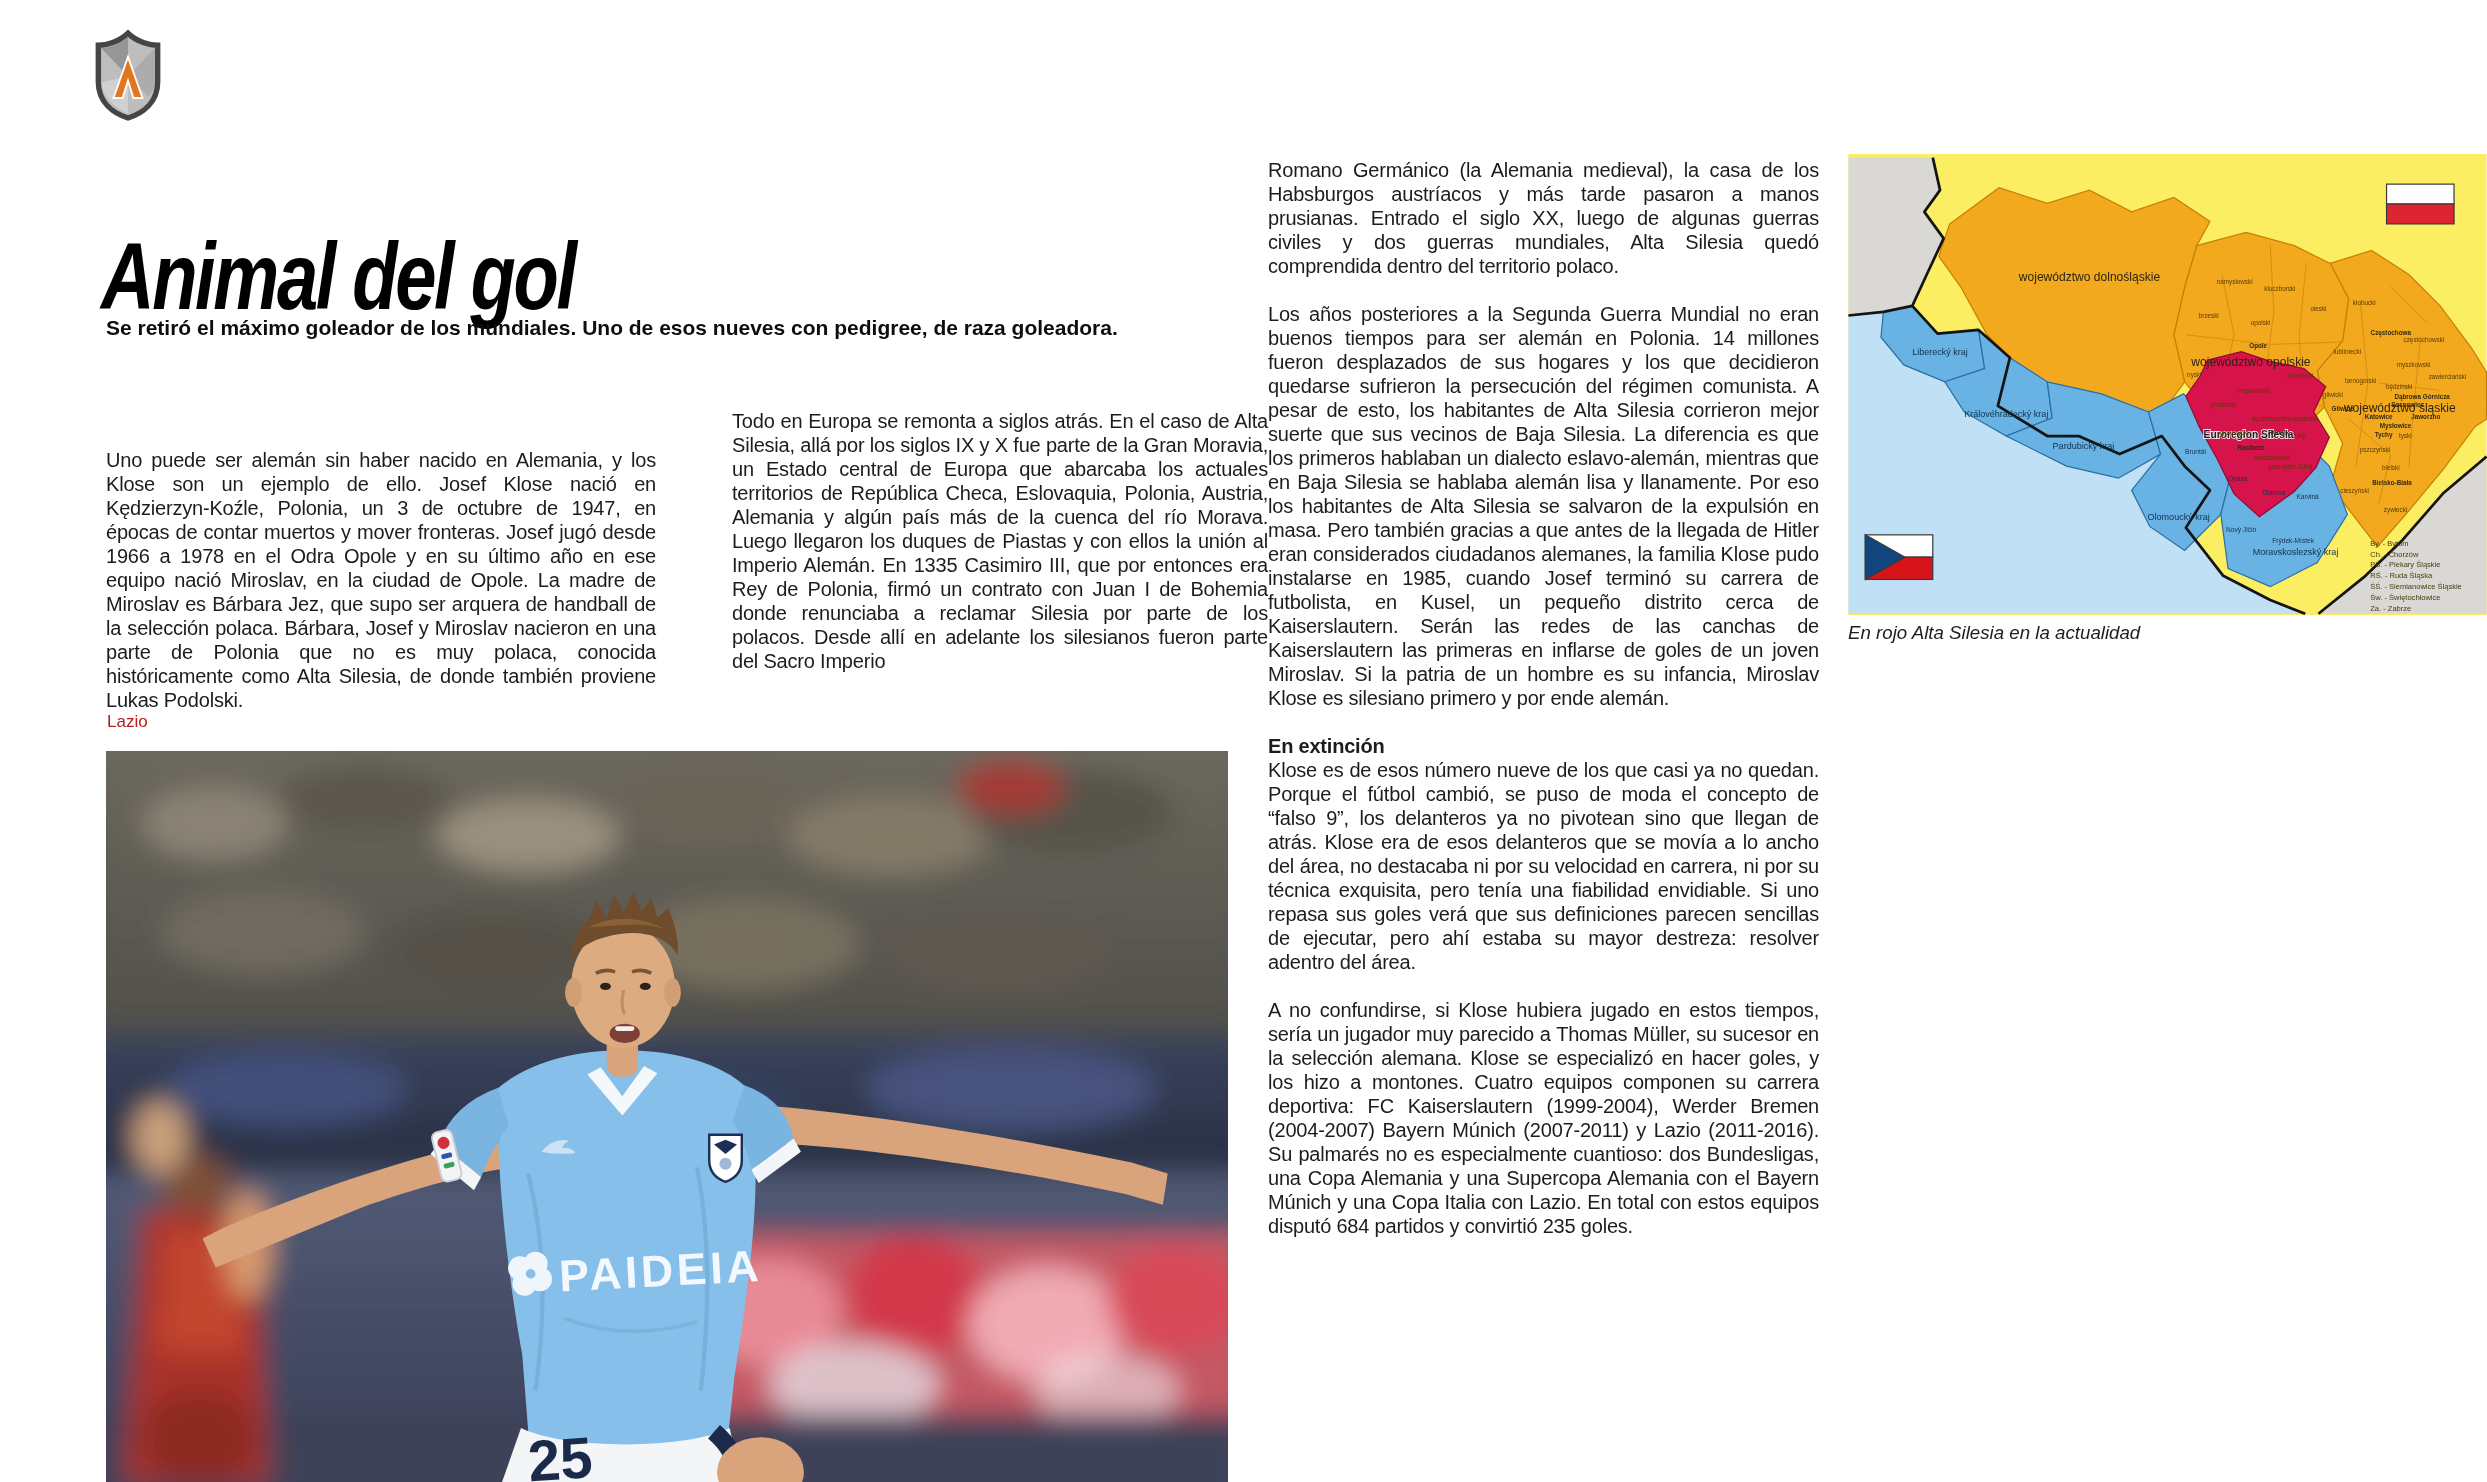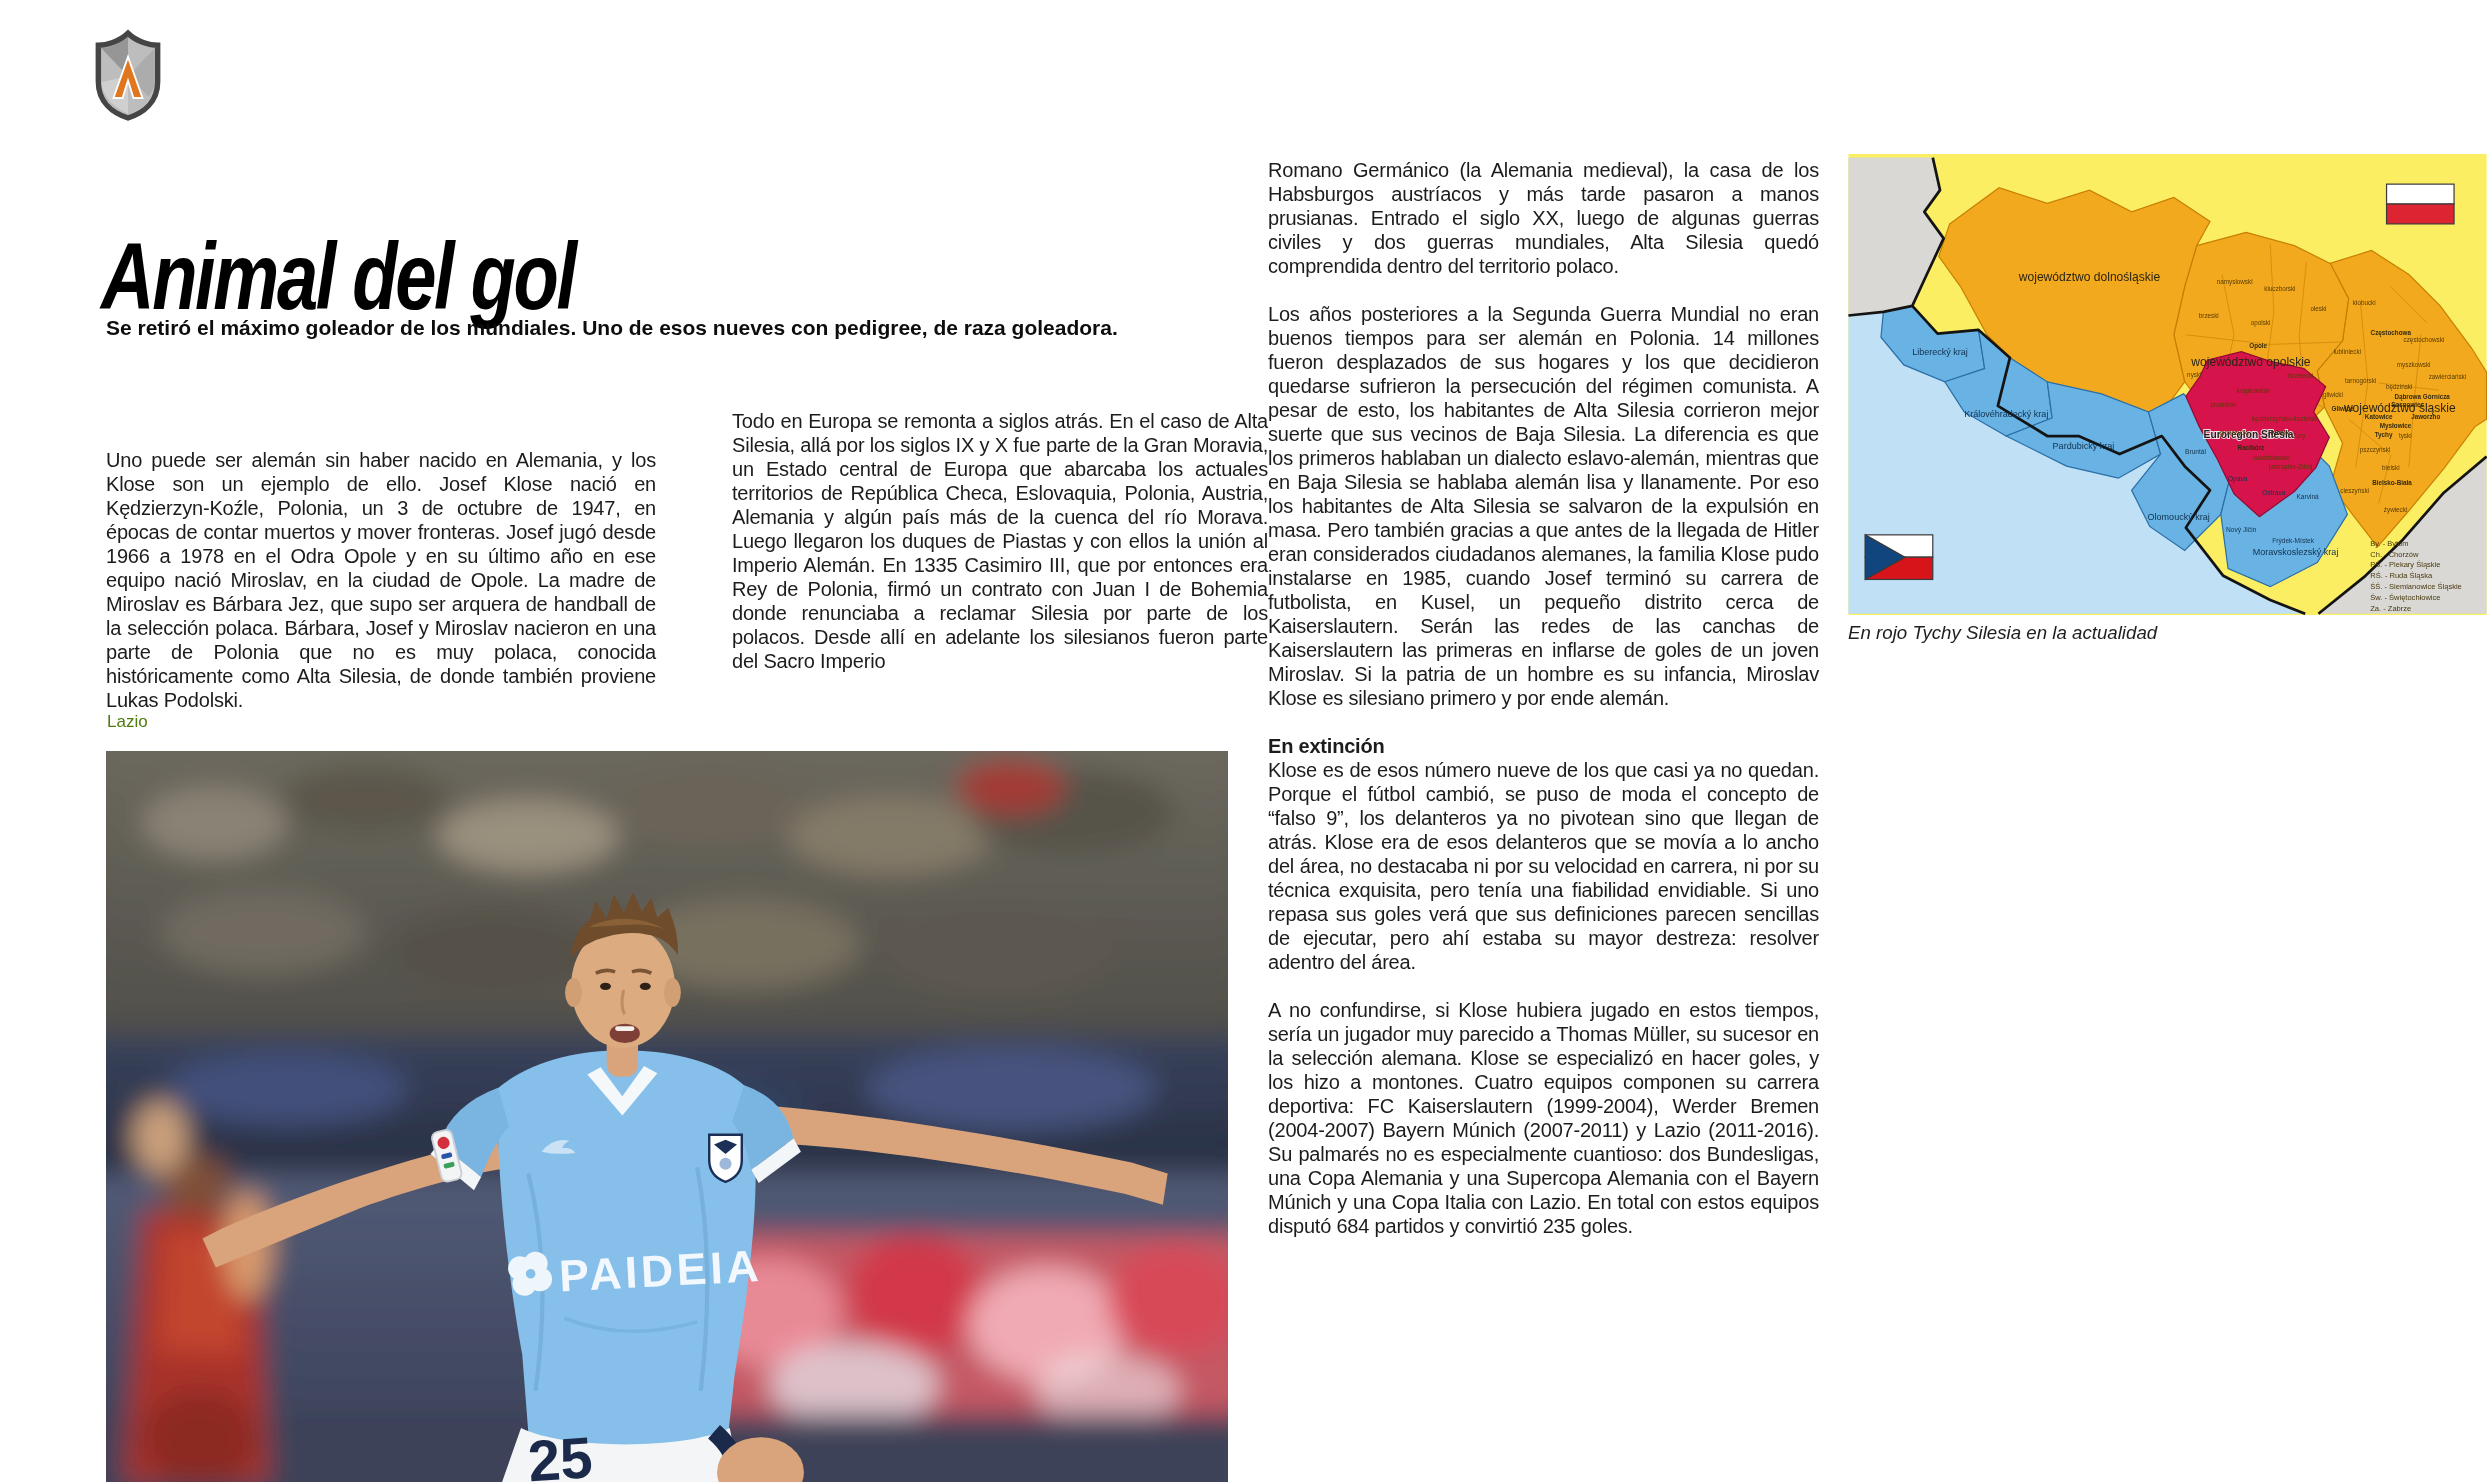--- a/index.html
+++ b/index.html
@@ -16,21 +16,21 @@
          letter-spacing:-3px;transform:scaleX(.78);transform-origin:left top;white-space:nowrap;color:#000;}
   .deck{position:absolute;left:106px;top:316px;width:1640px;font-size:21px;font-weight:bold;color:#0d0d0d;}
   
   .col{position:absolute;font-size:20px;line-height:24px;text-align:justify;color:#1c1c1c;letter-spacing:-0.2px;}
   .col p{margin:0 0 24px 0;}
   .col p.hd{font-weight:bold;margin:0;}
   #col1{left:106px;top:409px;width:550px;margin-top:39px;}
   #col2{left:692px;top:409px;width:536px;margin-left:40px;}
   #col3{left:1268px;top:158px;width:551px;}
   
-  .credit{position:absolute;left:107px;top:712px;font-size:17px;color:#4d7c0f;}
+  .credit{position:absolute;left:107px;top:712px;font-size:17px;color:#b91c1c;}
   .photo{position:absolute;left:106px;top:751px;width:1122px;height:732px;display:block;background:#3a3f52;}
   
   .map{position:absolute;left:1848px;top:154px;width:639px;height:461px;display:block;}
   .map-caption{position:absolute;left:1848px;top:622px;font-size:18.7px;font-style:italic;color:#1e1e1e;}
   
   .ml-woj{font:400 20px "Liberation Sans",sans-serif;fill:#2b2414;}
   .ml-kraj{font:400 15px "Liberation Sans",sans-serif;fill:#10324e;}
   .ml-euro{font:700 17px "Liberation Sans",sans-serif;fill:#1d1d1d;stroke:rgba(255,255,255,.85);
            stroke-width:3px;paint-order:stroke;}
   .ml-d{font:400 10.5px "Liberation Sans",sans-serif;fill:#5a3c04;}
@@ -311,16 +311,16 @@
         <text x="866" y="650" class="ml-leg">By. - Bytom</text>
         <text x="866" y="668" class="ml-leg">Ch. - Chorzów</text>
         <text x="866" y="686" class="ml-leg">PŚ. - Piekary Śląskie</text>
         <text x="866" y="704" class="ml-leg">RŚ. - Ruda Śląska</text>
         <text x="866" y="722" class="ml-leg">ŚŚ. - Siemianowice Śląskie</text>
         <text x="866" y="740" class="ml-leg">Św. - Świętochłowice</text>
         <text x="866" y="758" class="ml-leg">Za. - Zabrze</text>
       </g>
   </svg>
 
-  <div class="map-caption">En rojo Tychy Silesia en la actualidad</div>
+  <div class="map-caption">En rojo Alta Silesia en la actualidad</div>
 
 </div>
 
 
 </body></html>

